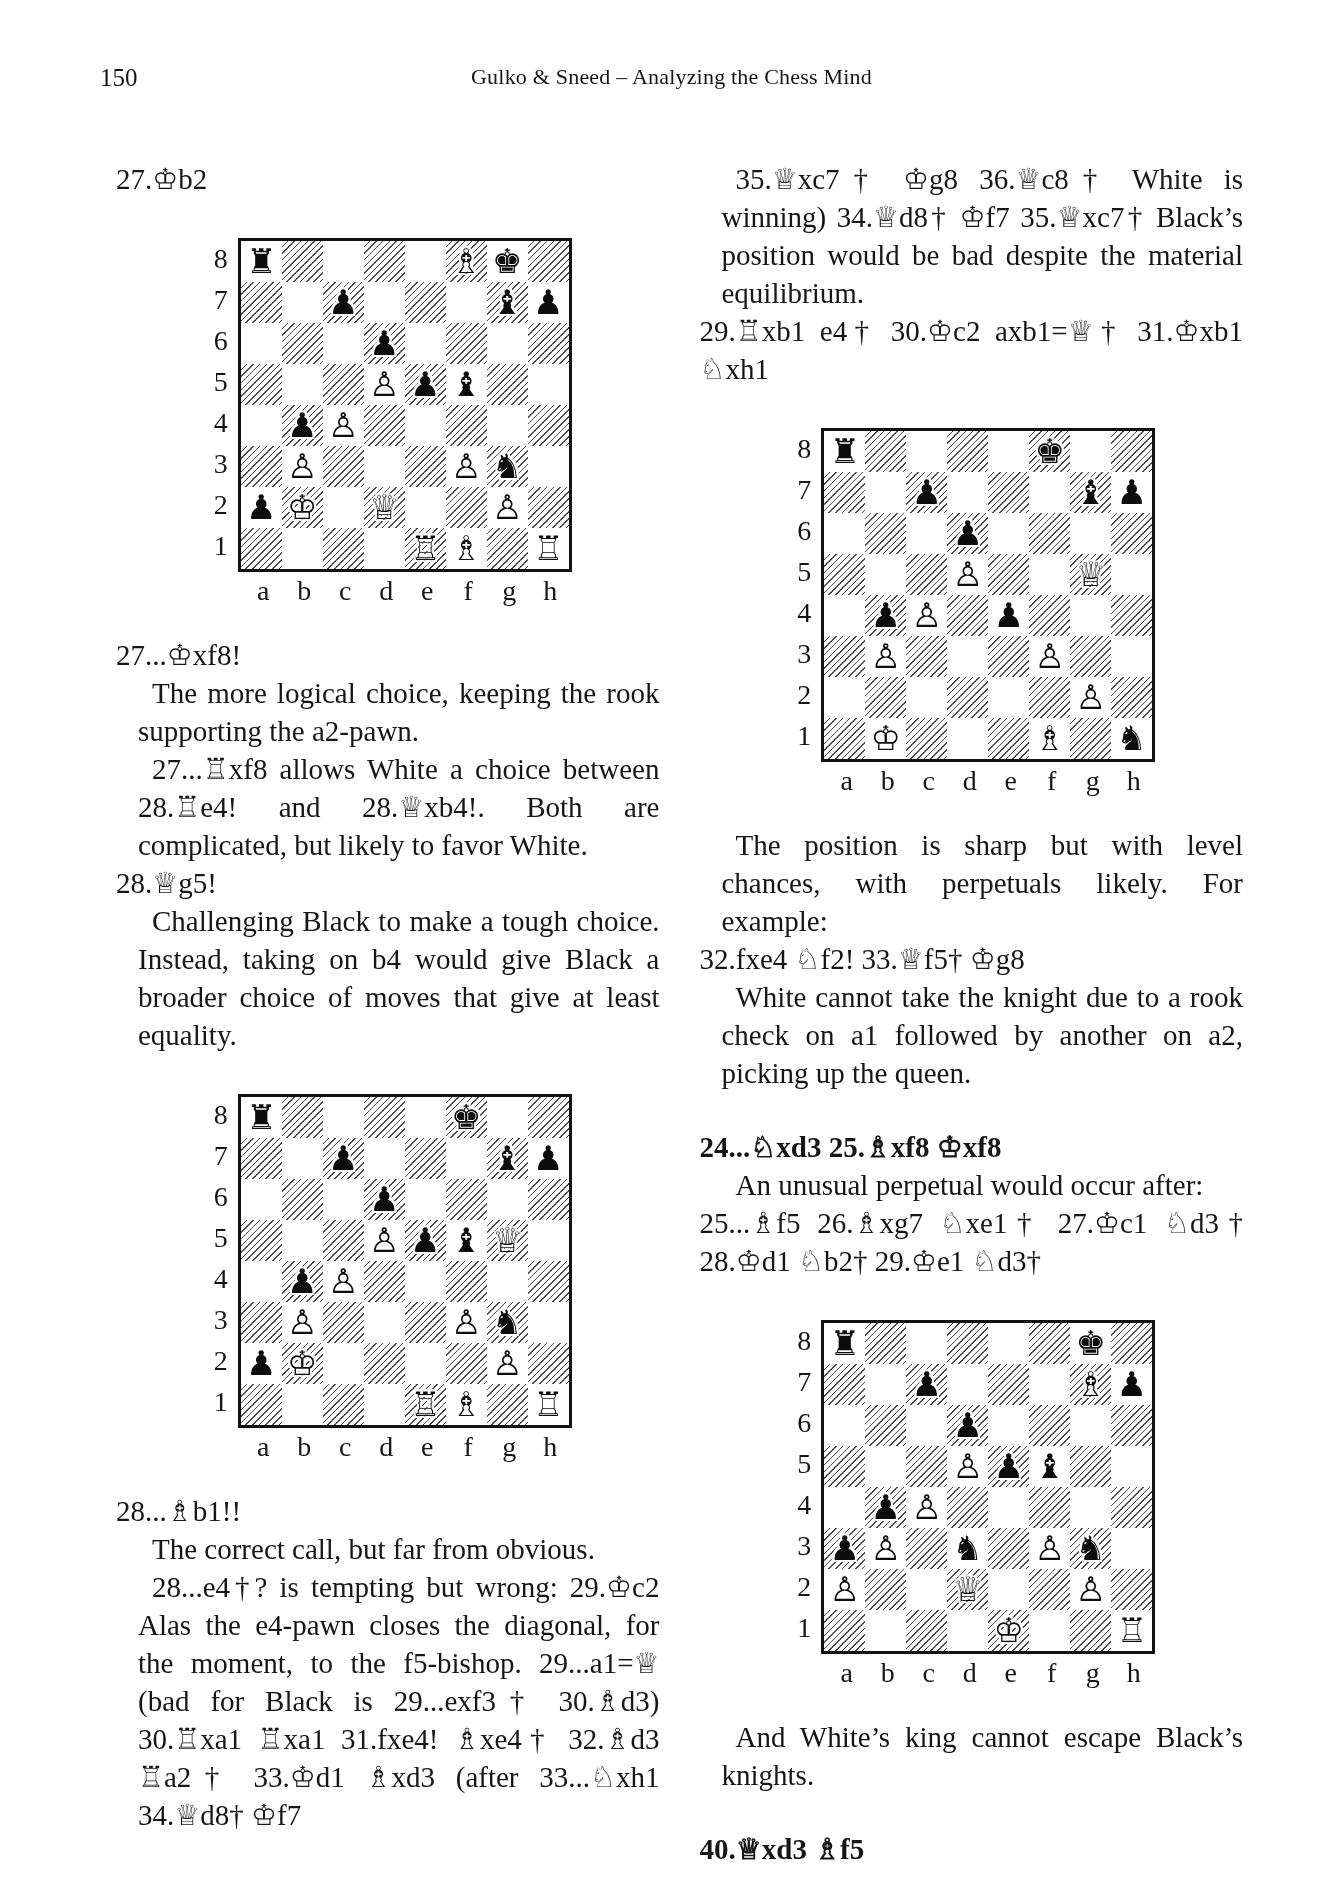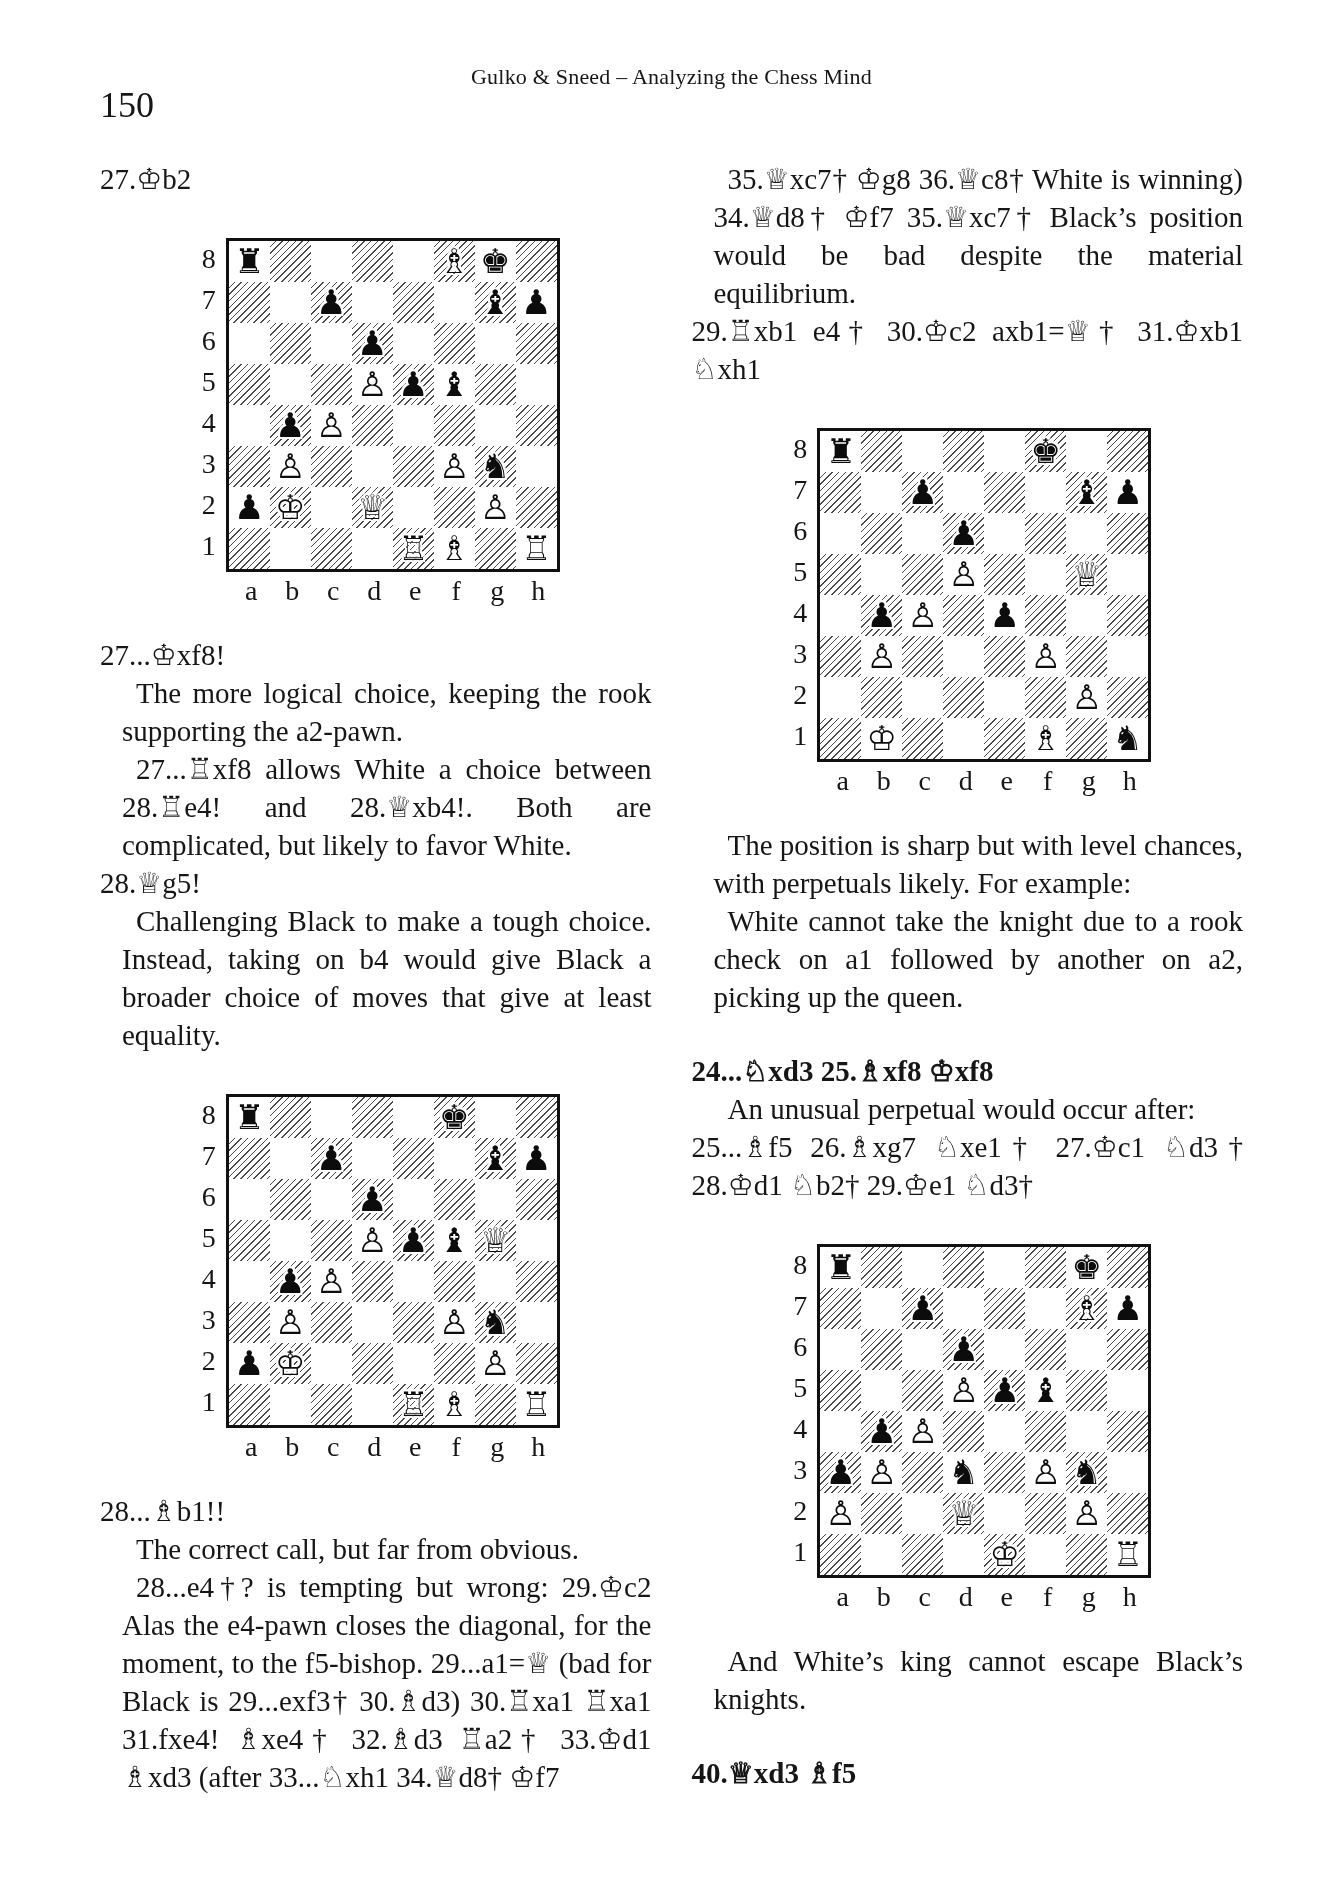--- a/index.html
+++ b/index.html
@@ -3,23 +3,23 @@
 <meta charset="utf-8">
 <style>
   html,body{margin:0;padding:0;}
   body{
     width:1339px;height:1890px;background:#ffffff;color:#161616;
     font-family:"Liberation Serif","DejaVu Serif",serif;
     overflow:hidden;position:relative;
   }
   .page{padding:64px 96px 0 100px;}
   .header{display:flex;align-items:baseline;position:relative;height:44px;}
-  .page-number{font-size:36px;position:absolute;left:0;top:0;margin-top:20px;}
+  .page-number{font-size:25px;position:absolute;left:0;top:0;}
   .book-title{font-size:22px;width:100%;text-align:center;letter-spacing:.2px;}
-  .content{display:flex;gap:40px;margin-top:52px;}
+  .content{display:flex;gap:40px;margin-top:52px;margin-left:16px;}
   .col{flex:1 1 0;min-width:0;font-size:29px;line-height:38px;}
   .move{text-align:justify;}
   .move-bold{font-weight:bold;text-align:left;}
   .gap-above{margin-top:36px;font-family:Liberation Serif, serif;}
   .para{margin:0 0 0 22px;text-indent:14px;text-align:justify;}
   
   .diagram{margin:40px auto 28px auto;width:368px;}
   .board-wrap{display:flex;}
   .rank-labels{display:flex;flex-direction:column;width:26px;margin-right:10px;}
   .rank-labels div{height:41px;line-height:41px;font-size:28px;text-align:right;}
@@ -448,20 +448,21 @@
             <div>b</div>
             <div>c</div>
             <div>d</div>
             <div>e</div>
             <div>f</div>
             <div>g</div>
             <div>h</div>
           </div>
         </div>
         <div class="para">The position is sharp but with level chances, with perpetuals likely. For example:</div>
+        <div class="move">32.fxe4 ♘f2! 33.♕f5† ♔g8</div>
         <div class="para">White cannot take the knight due to a rook check on a1 followed by another on a2, picking up the queen.</div>
         <div class="move move-bold gap-above">24...♘xd3 25.♗xf8 ♔xf8</div>
         <div class="para">An unusual perpetual would occur after:</div>
         <div class="move">25...♗f5 26.♗xg7 ♘xe1† 27.♔c1 ♘d3† 28.♔d1 ♘b2† 29.♔e1 ♘d3†</div>
         <div class="diagram">
           <div class="board-wrap">
             <div class="rank-labels">
               <div>8</div>
               <div>7</div>
               <div>6</div>

